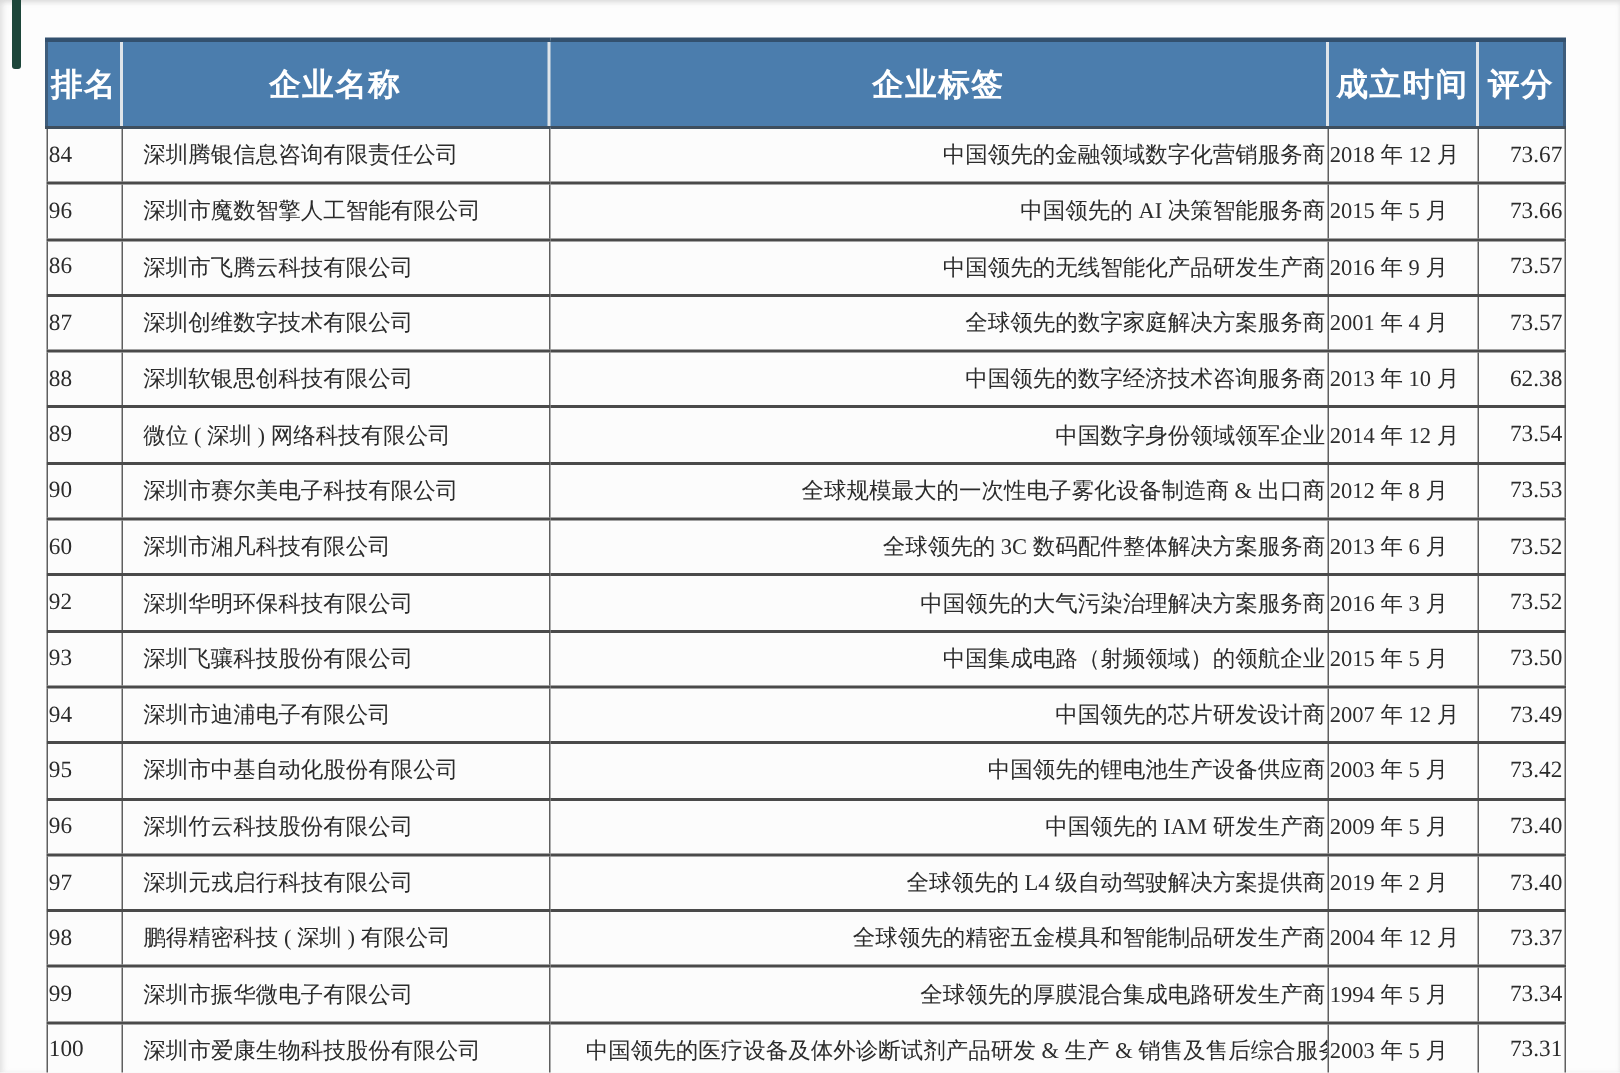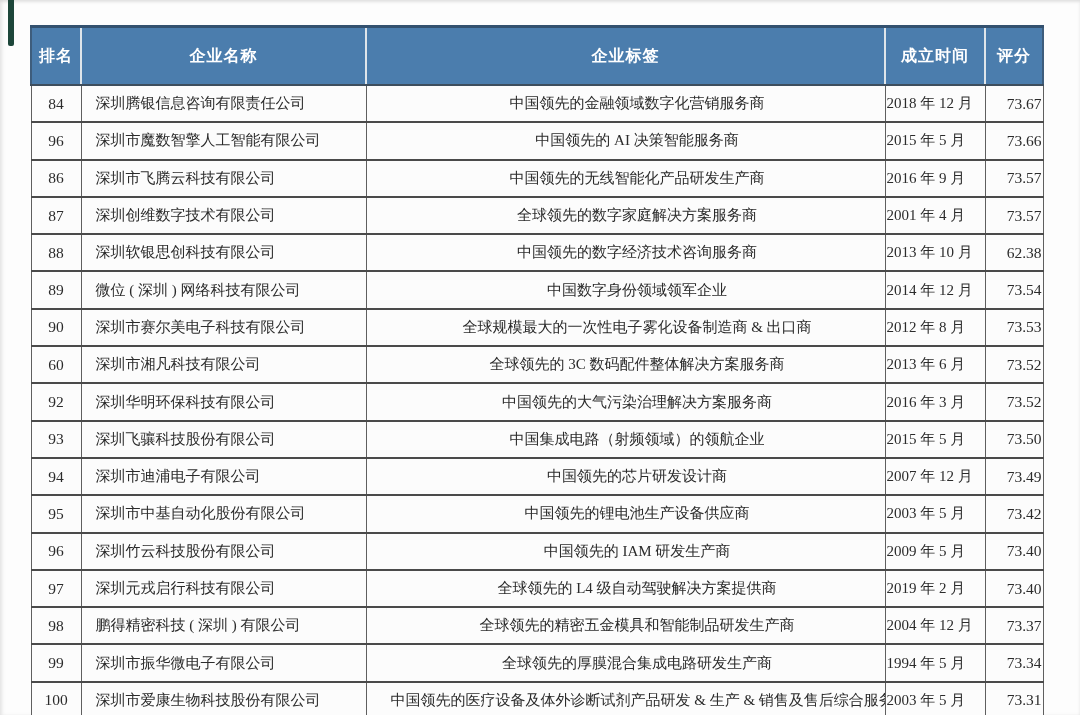--- a/index.html
+++ b/index.html
@@ -33,21 +33,21 @@
   col.c-rank  { width: 50px; }
   col.c-name  { width: 285px; }
   col.c-tag   { width: 519px; }
   col.c-date  { width: 100px; }
   col.c-score { width: 58px; }
 
   thead th {
     background: #4b7dad;
     color: #ffffff;
     font-weight: bold;
-    font-size: 16px;
+    font-size: 21px;
     height: 54px;
     text-align: center;
     vertical-align: middle;
     border-top: 3px solid #33516f;
     border-bottom: 2px solid #3e4e5d;
     border-left: 2px solid #dfe5ea;
     letter-spacing: 1px;
   }
   thead th:first-child { border-left: 2px solid #3e5d7c; }
   thead th:last-child  { border-right: 2px solid #3e5d7c; }
@@ -57,23 +57,23 @@
     font-size: 15px;
     vertical-align: middle;
     border-top: 2px solid #4a4a4a;
     border-bottom: 2px solid #4a4a4a;
     border-left: 1.5px solid #5f5f5f;
     border-right: 1.5px solid #5f5f5f;
     background: #fcfcfc;
     white-space: nowrap;
     overflow: hidden;
   }
-  td.col-rank    { text-align: center; font-size: 15.5px; }
+  td.col-rank    { text-align: left; font-size: 15.5px; }
   td.col-name    { text-align: left; padding-left: 14px; }
-  td.col-tag     { text-align: center; padding-left: 24px; }
+  td.col-tag     { text-align: right; padding-left: 24px; }
   td.col-founded { text-align: left; }
   td.col-score   { text-align: right; font-size: 15.5px; }
 </style>
 </head>
 <body>
 
 <div class="scan-page">
   <div class="artifact-green"></div>
 
   <div class="table-wrap">

